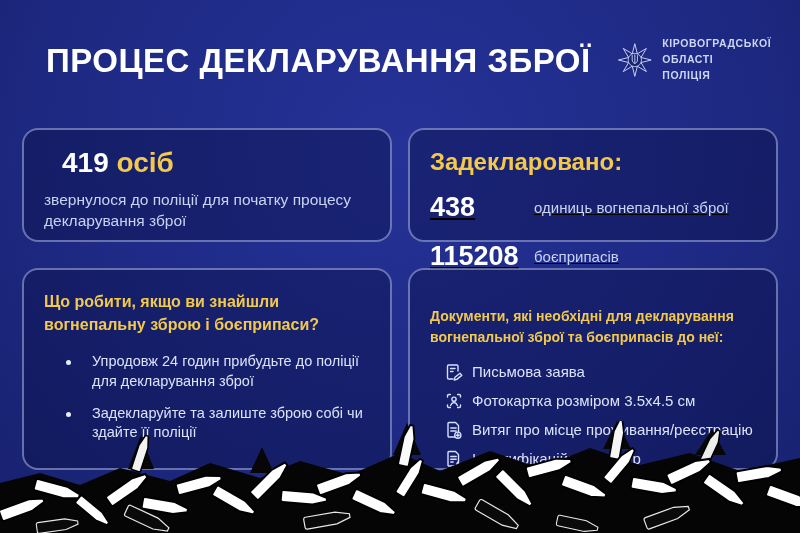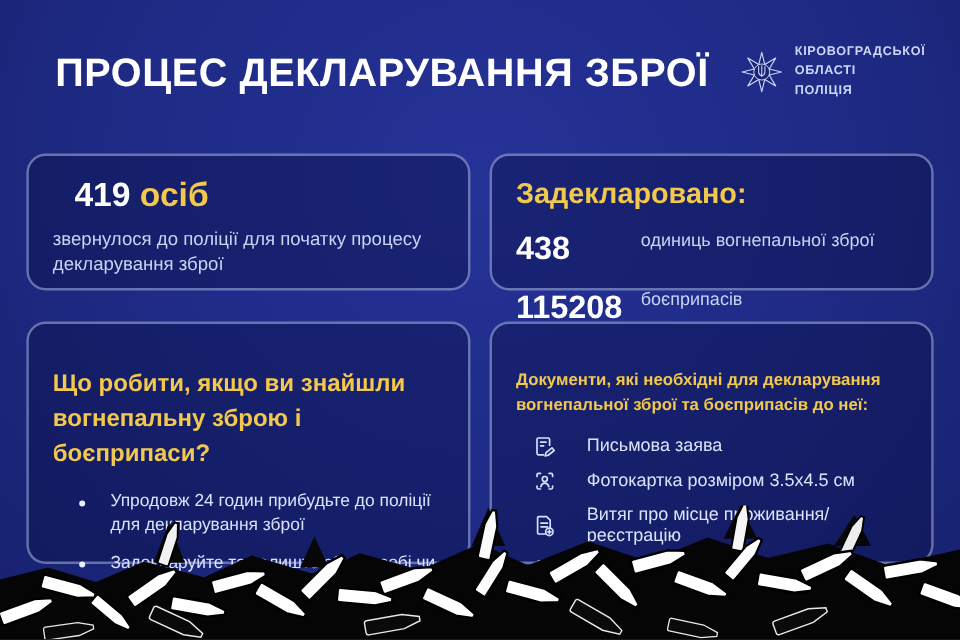--- a/index.html
+++ b/index.html
@@ -22,35 +22,35 @@
   .card{
     flex:1;box-sizing:border-box;border:2px solid rgba(185,200,245,.5);
     border-radius:16px;background:rgba(8,13,62,.38);
     padding:16px 20px;
   }
   .stat-line{font-size:28px;font-weight:bold;line-height:1.1;padding-left:18px;padding-top:2px;}
   .num-white{color:#ffffff;}
   .yellow{color:#f2c94c;}
   .stat-desc{margin-top:11px;color:#c9d3f2;font-size:15.5px;line-height:1.35;max-width:330px;}
   .declared-title{color:#f2c94c;font-size:24px;font-weight:bold;line-height:1;margin:4px 0 8px 0;}
-  .declared-row{display:flex;align-items:flex-start;margin-top:18px;}
+  .declared-row{display:flex;align-items:center;margin-top:18px;text-decoration:underline;}
   .declared-num{color:#ffffff;font-size:27px;font-weight:600;min-width:104px;line-height:1.15;}
   .declared-label{color:#c9d3f2;font-size:15px;}
-  .card-title{color:#f2c94c;font-size:20px;font-weight:bold;line-height:1.45;margin-top:20px;}
+  .card-title{color:#f2c94c;font-size:16px;font-weight:bold;line-height:1.45;margin-top:4px;}
   .card2-title{color:#f2c94c;font-size:14px;font-weight:bold;line-height:1.5;margin-top:20px;}
   
   .blist{margin-top:16px;padding-left:22px;}
   .blist-item{display:flex;margin-bottom:12px;}
   .bdot{flex:0 0 5px;width:5px;height:5px;border-radius:50%;background:#e8edff;margin-top:8px;}
   .btext{margin-left:21px;color:#dbe3fb;font-size:14.5px;line-height:1.35;max-width:286px;}
   
   .dlist{margin-top:14px;padding-left:14px;}
   .dlist-item{display:flex;align-items:center;margin-bottom:9px;}
   .dicon{flex:0 0 20px;width:20px;height:20px;}
-  .dlabel{margin-left:25px;color:#dbe3fb;font-size:15px;line-height:1.2;}
+  .dlabel{margin-left:8px;color:#dbe3fb;font-size:15px;line-height:1.2;}
   
   .ammo{position:absolute;left:0;bottom:0;width:800px;height:112px;z-index:5;}
 </style>
 </head>
 <body>
 
 <div class="frame">
 
   <div class="header">
     <div class="page-title">ПРОЦЕС ДЕКЛАРУВАННЯ ЗБРОЇ</div>

